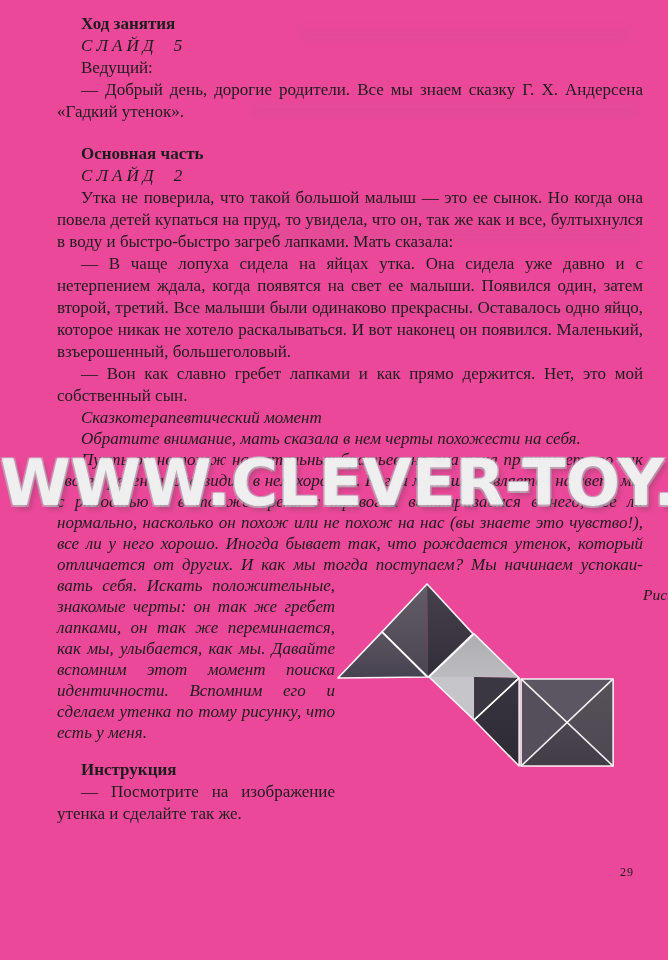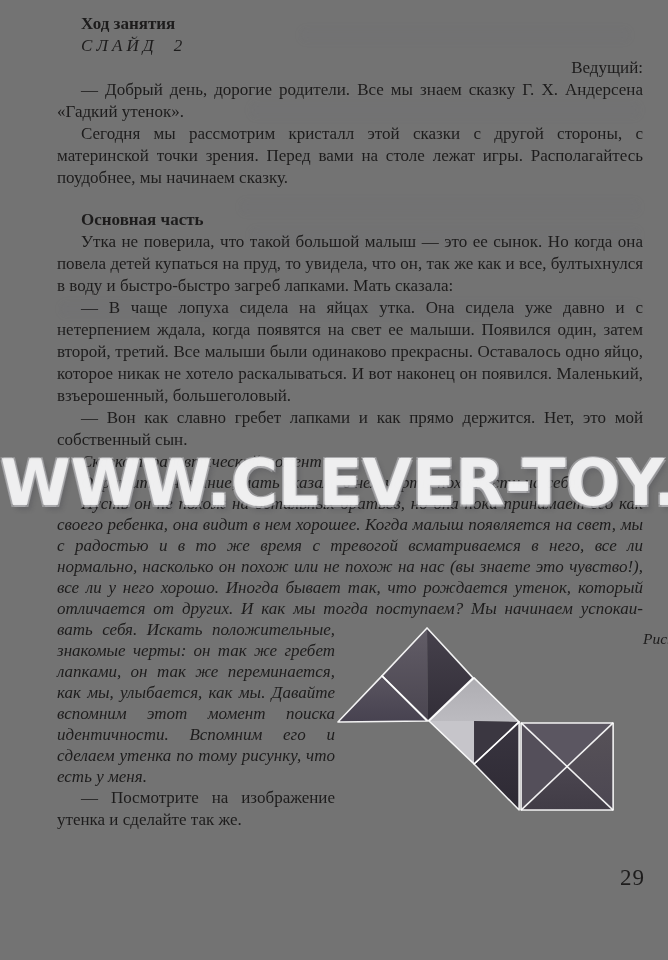--- a/index.html
+++ b/index.html
@@ -6,21 +6,21 @@
   body{
     width:668px;height:960px;
     background:#ffffff;
     font-family:"Liberation Serif", serif;
     color:#1d1c1c;
     position:relative;
     overflow:hidden;
   }
   .page{
     position:absolute;inset:0;
-    background:#737373;
+    background:#ec4899;
   }
   .content{
     position:absolute;
     left:57px;top:0;
     width:586px;
     padding-top:13px;
     font-size:17px;
     line-height:22px;
     text-align:justify;
   }
@@ -30,21 +30,21 @@
     text-align:left;
   }
   .slide-label{
     font-style:italic;
     padding-left:24px;
     letter-spacing:4px;
     word-spacing:8px;
     text-align:left;
   }
   p{margin:0;text-indent:24px;}
-  .no-just{text-align:right;}
+  .no-just{text-align:left;}
   .sect-gap{margin-top:20px;}
   .therapy{
     font-style:italic;
     line-height:21px;
   }
   .therapy-heading{
     font-weight:normal;
     font-style:italic;
     padding-left:24px;
     text-align:left;
@@ -79,21 +79,21 @@
     font-size:15.5px;
     line-height:21px;
     text-align:center;
     text-indent:0;
   }
   .fig-caption .cap-label{font-style:italic;}
   .page-number{
     position:absolute;
     top:865px;
     left:620px;
-    font-size:23px;
+    font-size:12px;
     letter-spacing:1px;
   }
   .watermark{
     position:absolute;
     left:0;right:0;
     top:446px;
     text-align:center;
     font-family:"DejaVu Sans", sans-serif;
     font-weight:bold;
     font-size:64px;
@@ -123,37 +123,38 @@
 
   <div class="smudge" style="left:300px;top:28px;width:330px;height:14px;"></div>
   <div class="smudge" style="left:250px;top:102px;width:390px;height:16px;"></div>
   <div class="smudge" style="left:240px;top:200px;width:400px;height:14px;"></div>
   <div class="smudge" style="left:250px;top:228px;width:390px;height:14px;"></div>
   <div class="smudge" style="left:60px;top:302px;width:580px;height:14px;"></div>
 
   <div class="content">
 
     <div class="h-bold">Ход занятия</div>
-    <div class="slide-label">СЛАЙД 2</div>
+    <div class="slide-label">СЛАЙД 5</div>
     <p class="no-just">Ведущий:</p>
     <p>— Добрый день, дорогие родители. Все мы знаем сказку Г. Х. Андерсена «Гадкий утенок».</p>
-    <p>Сегодня мы рассмотрим кристалл этой сказки с другой стороны, с материнской точки зрения. Перед вами на столе лежат игры. Располагайтесь поудобнее, мы начинаем сказку.</p>
 
     <div class="h-bold sect-gap">Основная часть</div>
+    <div class="slide-label">СЛАЙД 2</div>
     <p>Утка не поверила, что такой большой малыш — это ее сынок. Но когда она повела детей купаться на пруд, то увидела, что он, так же как и все, бултыхнулся в воду и быстро-быстро загреб лапками. Мать сказала:</p>
     <p>— В чаще лопуха сидела на яйцах утка. Она сидела уже давно и с нетерпением ждала, когда появятся на свет ее малыши. Появился один, затем второй, третий. Все малыши были одинаково прекрасны. Оставалось одно яйцо, которое никак не хотело раскалываться. И вот наконец он появился. Маленький, взъерошенный, большеголовый.</p>
     <p>— Вон как славно гребет лапками и как прямо держится. Нет, это мой собственный сын.</p>
 
     <div class="therapy-heading">Сказкотерапевтический момент</div>
     <p class="therapy">Обратите внимание, мать сказала в нем черты похожести на себя.</p>
     <p class="therapy p-full-just">Пусть он не похож на остальных братьев, но она пока принимает его как своего ребенка, она видит в нем хорошее. Когда малыш появляется на свет, мы с радостью и в то же время с тревогой всматриваемся в него, все ли нормально, насколько он похож или не похож на нас (вы знаете это чувство!), все ли у него хорошо. Иногда бывает так, что рождается утенок, который отличается от других. И как мы тогда поступаем? Мы начинаем успокаи-</p>
 
     <div class="two-col">
       <div class="col-left">
         <p class="therapy">вать себя. Искать положительные, знакомые черты: он так же гребет лапками, он так же переминается, как мы, улыбается, как мы. Давайте вспомним этот момент поиска идентичности. Вспомним его и сделаем утенка по тому рисунку, что есть у меня.</p>
+        <div class="h-bold instr-heading">Инструкция</div>
         <p>— Посмотрите на изображение утенка и сделайте так же.</p>
       </div>
       <div class="col-right">
         <svg class="duck-svg" width="284" height="196" viewBox="0 0 290 200" xmlns="http://www.w3.org/2000/svg">
             <defs>
               <linearGradient id="pg0" x1="0" y1="0" x2="0" y2="1">
                 <stop offset="0" stop-color="#5a5560"></stop>
                 <stop offset="1" stop-color="#474250"></stop>
               </linearGradient>
               <linearGradient id="pg1" x1="0" y1="0" x2="0" y2="1">

